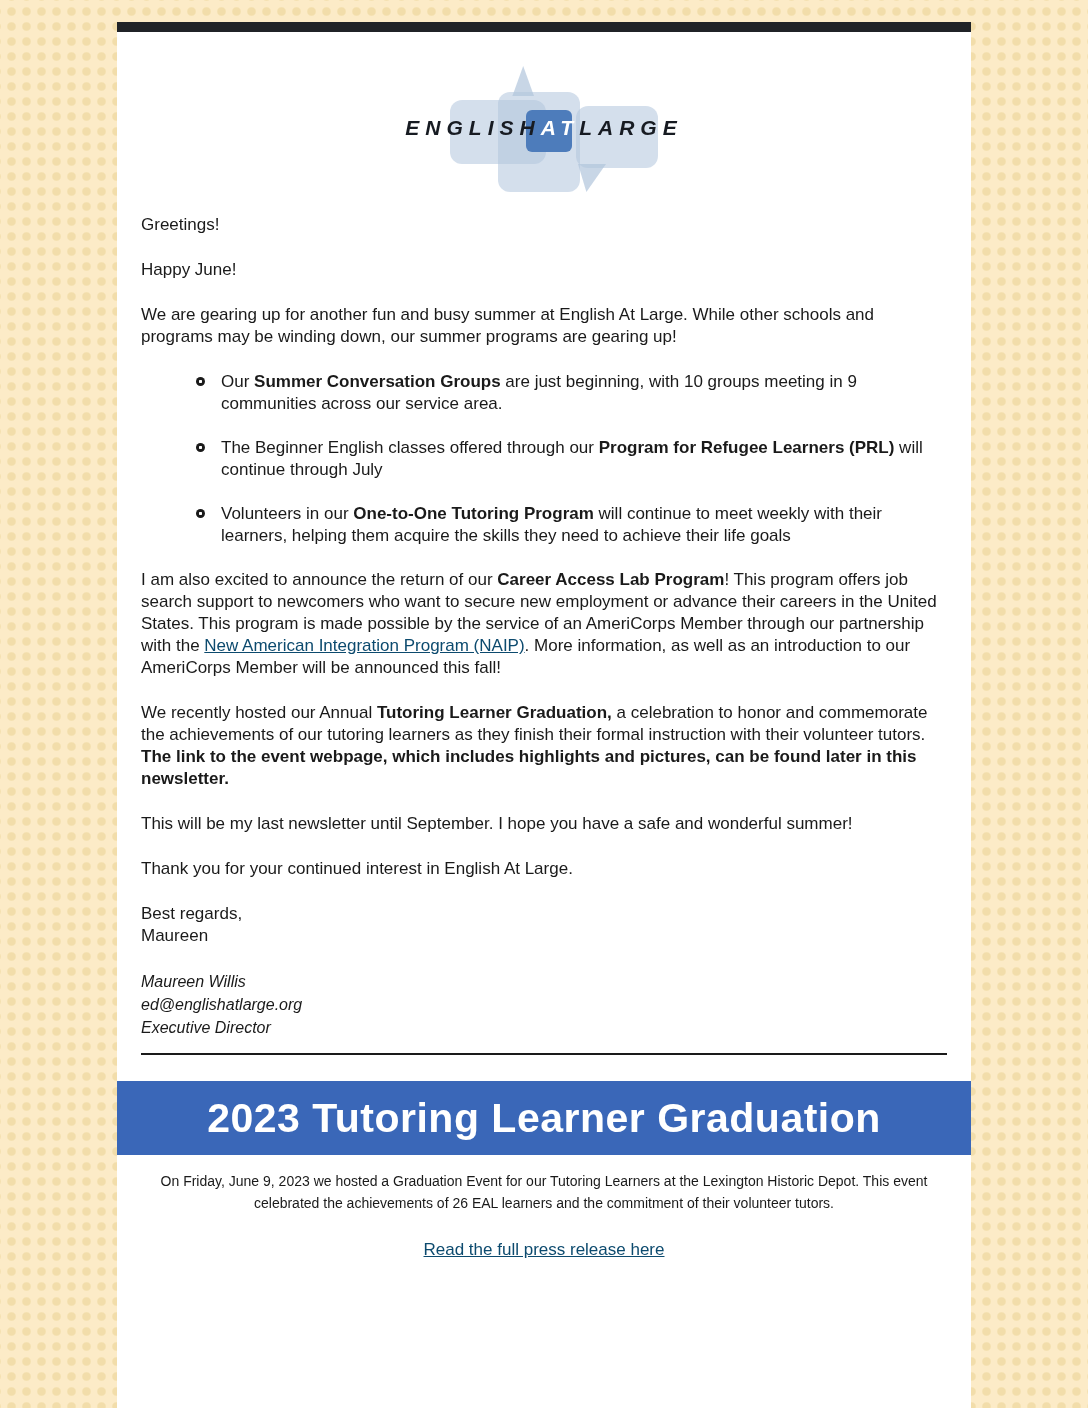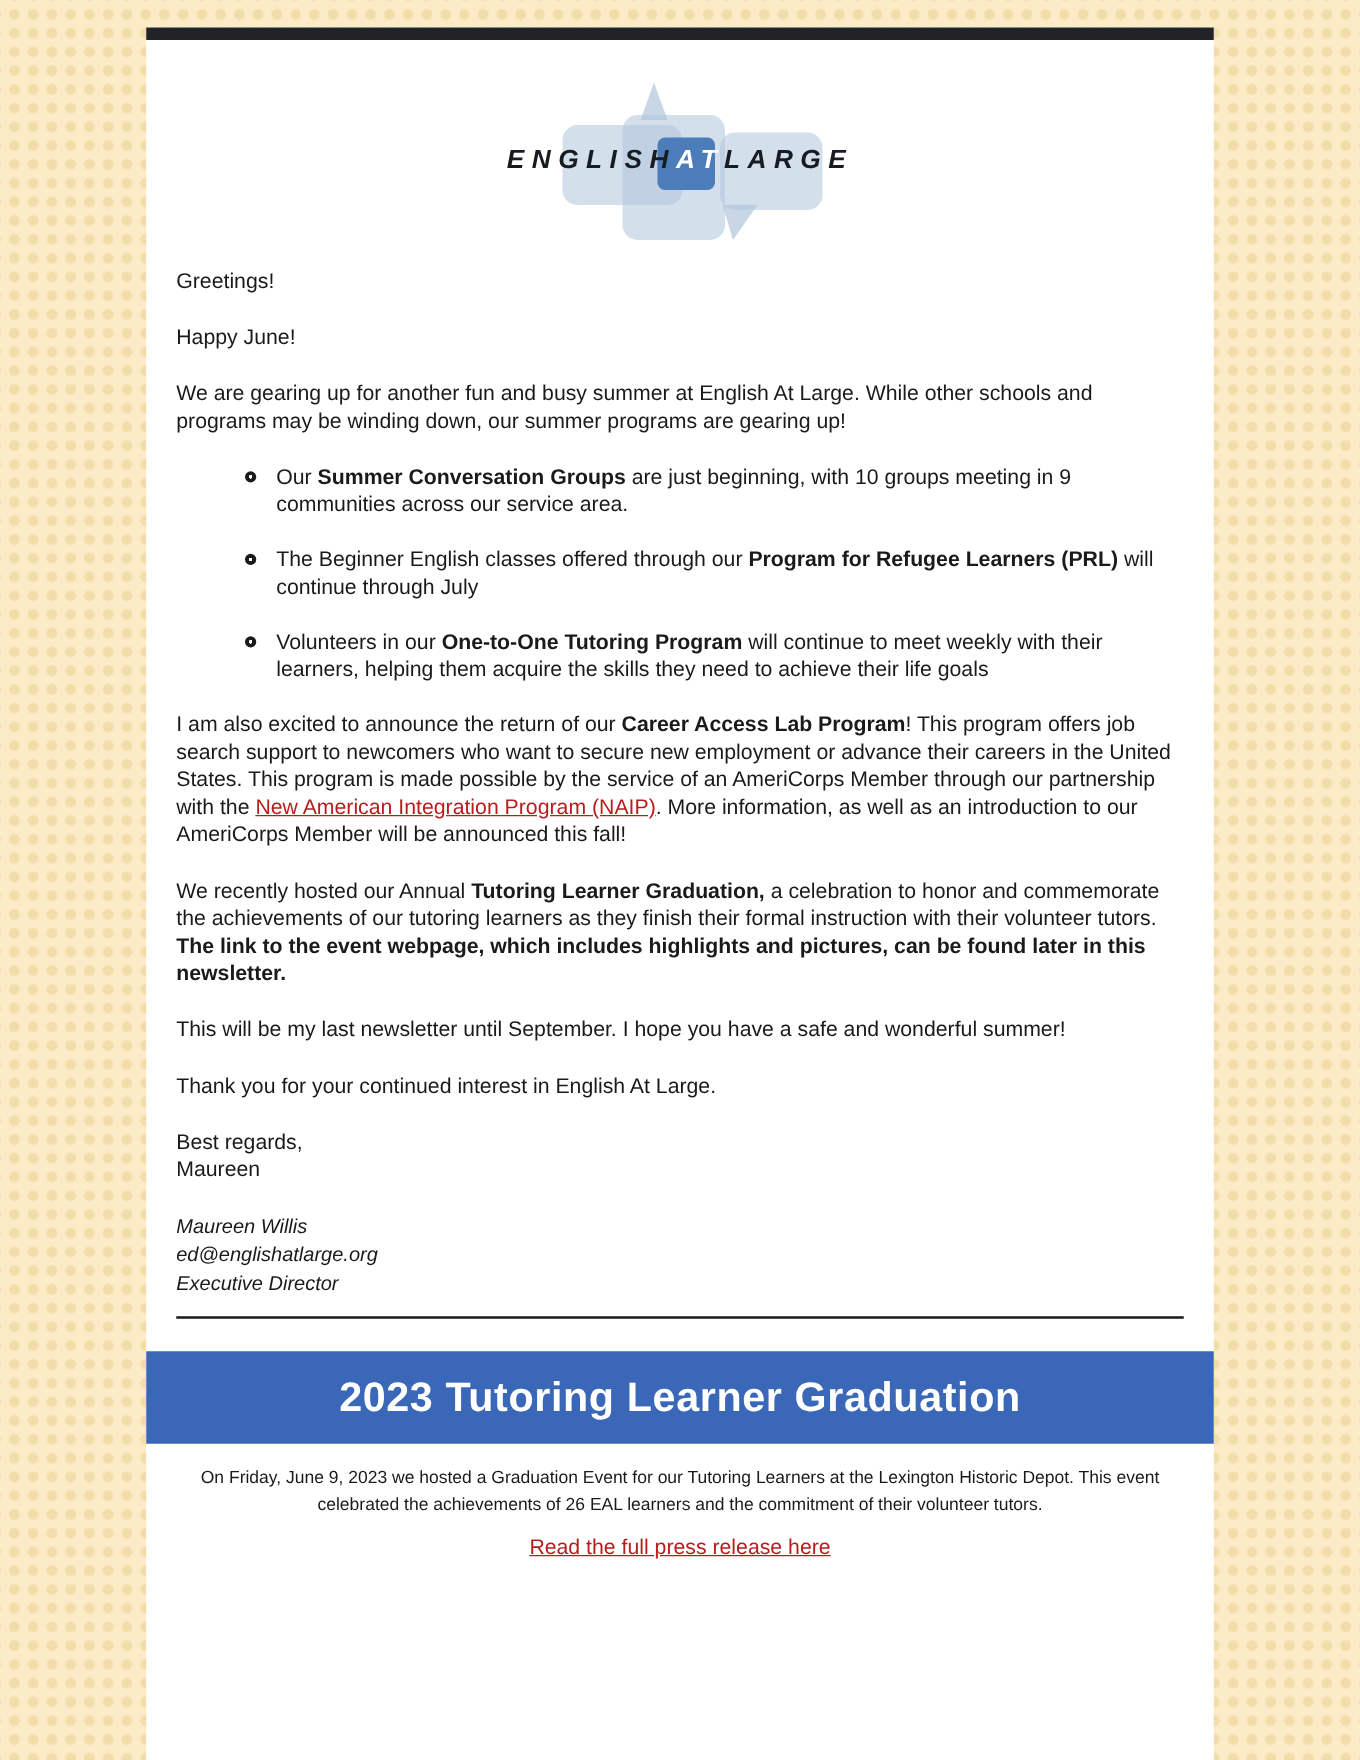--- a/index.html
+++ b/index.html
@@ -75,21 +75,21 @@
   .wordmark .wm-at { color: #ffffff; }
   
   .letter {
     padding: 0 24px;
     font-size: 17px;
     line-height: 22px;
   }
   .letter p { margin-bottom: 23px; }
   b, strong { font-weight: bold; }
   a.text-link {
-    color: #b91c1c;
+    color: #0c4a6e;
     text-decoration: underline;
     cursor: pointer;
     text-align: right;
   }
   ul.bullet-list {
     list-style: none;
     margin: 0 0 22px 0;
     padding-left: 55px;
   }
   ul.bullet-list li {
@@ -118,34 +118,34 @@
   
   .banner {
     height: 74px;
     background: #3a67b8;
     display: flex;
     align-items: center;
     justify-content: center;
   }
   .banner h1 {
     color: #ffffff;
-    font-size: 33px;
+    font-size: 41px;
     font-weight: bold;
     letter-spacing: 0.5px;
   }
   .event-text {
     margin: 16px auto 0;
     width: 810px;
     text-align: center;
     font-size: 14px;
     line-height: 21.5px;
   }
   .press-link-row {
     text-align: center;
-    margin-top: 14px;
+    margin-top: 26px;
     font-size: 17px;
   }
 </style>
 </head>
 <body>
 
 <div class="email-container">
   <div class="top-bar"></div>
 
   <div class="logo-wrap">

